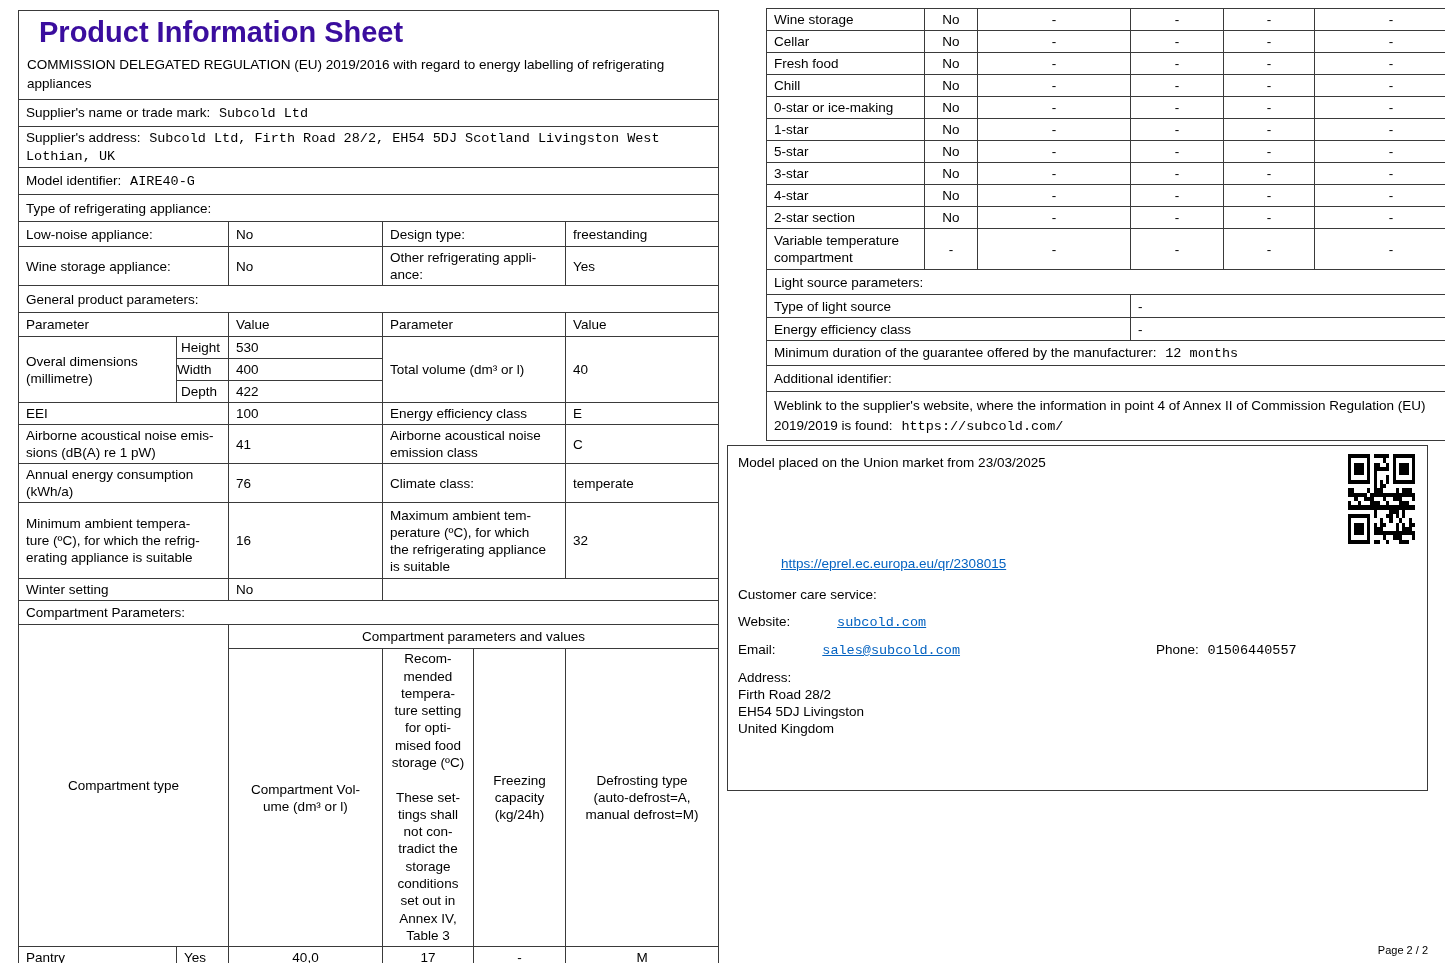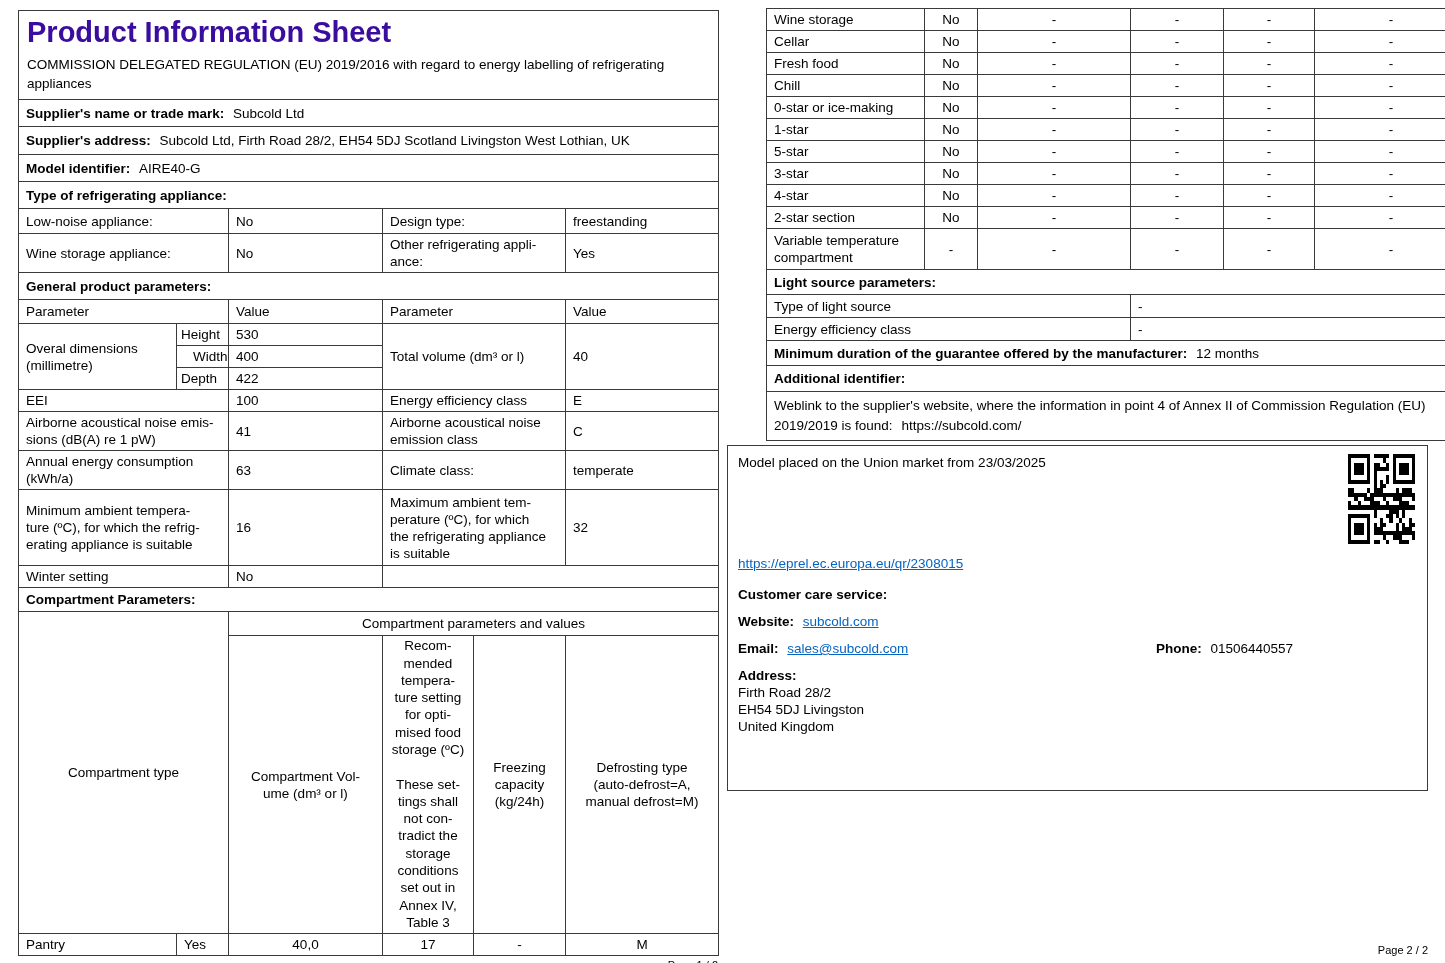--- a/index.html
+++ b/index.html
@@ -7,26 +7,26 @@
   body{
     width:1445px;height:963px;background:#ffffff;color:#000;
     font-family:"Liberation Sans",sans-serif;font-size:13.5px;line-height:1.26;
     position:relative;overflow:hidden;
   }
   table{border-collapse:collapse;table-layout:fixed;}
   td{border:1px solid var(--border);padding:2px 7px;vertical-align:middle;overflow:hidden;}
   .pre{white-space:pre-line;}
   .c{text-align:center;}
   .top{vertical-align:top;}
-  .title{color:var(--title-color);font-size:29px;font-weight:bold;line-height:1.1;}
+  .title{color:var(--title-color);font-size:29px;font-weight:bold;line-height:1.1;margin-left:12px;}
   .reg{margin-top:6px;line-height:1.42;}
   .titlecell{padding:6px 8px;vertical-align:top;}
-  .lbl{font-weight:bold;}
-  .val{margin-left:5px;}
-  .link{color:var(--link-color);text-decoration:underline;cursor:pointer;}
+  .lbl{font-weight:normal;}
+  .val{margin-left:5px;font-family:Liberation Mono, monospace;}
+  .link{color:var(--link-color);text-decoration:underline;cursor:pointer;margin-left:43px;}
   .page{position:absolute;}
   #page1{left:18px;top:10px;width:700px;}
   #page2-table{left:766px;top:8px;width:701px;}
   #info-box{
     left:727px;top:445px;width:701px;height:346px;
     border:1px solid var(--border);box-sizing:border-box;
     padding:8px 10px;position:absolute;
   }
   .tempcell{vertical-align:top;line-height:17.3px;padding-top:1px;}
   .pagefoot{font-size:11px;text-align:right;margin-top:3px;}
@@ -110,21 +110,21 @@
     </tr>
     <tr style="height:21px">
       <td rowspan="3" class="pre">Overal dimensions
 (millimetre)</td>
       <td style="padding:2px 4px">Height</td>
       <td>530</td>
       <td rowspan="3" colspan="2">Total volume (dm³ or l)</td>
       <td rowspan="3">40</td>
     </tr>
     <tr style="height:21px">
-      <td style="padding:2px 16px">Width</td>
+      <td style="padding:2px 0">Width</td>
       <td>400</td>
     </tr>
     <tr style="height:22px">
       <td style="padding:2px 4px">Depth</td>
       <td>422</td>
     </tr>
     <tr style="height:22px">
       <td colspan="2">EEI</td>
       <td>100</td>
       <td colspan="2">Energy efficiency class</td>
@@ -134,21 +134,21 @@
       <td colspan="2" class="pre">Airborne acoustical noise emis-
 sions (dB(A) re 1 pW)</td>
       <td>41</td>
       <td colspan="2" class="pre">Airborne acoustical noise
 emission class</td>
       <td>C</td>
     </tr>
     <tr style="height:39px">
       <td colspan="2" class="pre">Annual energy consumption
 (kWh/a)</td>
-      <td>63</td>
+      <td>76</td>
       <td colspan="2">Climate class:</td>
       <td>temperate</td>
     </tr>
     <tr style="height:76px">
       <td colspan="2" class="pre">Minimum ambient tempera-
 ture (ºC), for which the refrig-
 erating appliance is suitable</td>
       <td>16</td>
       <td colspan="2" class="pre">Maximum ambient tem-
 perature (ºC), for which

